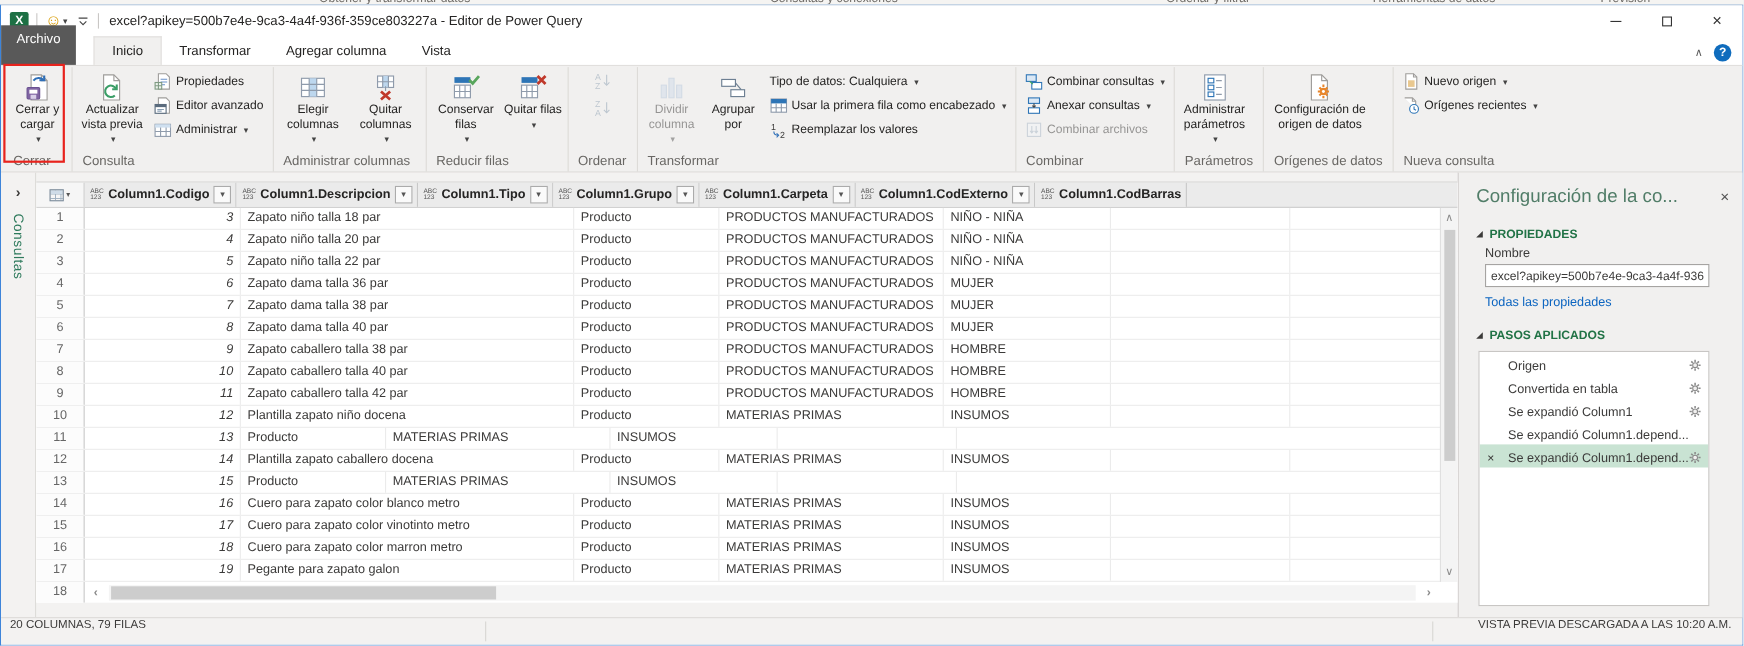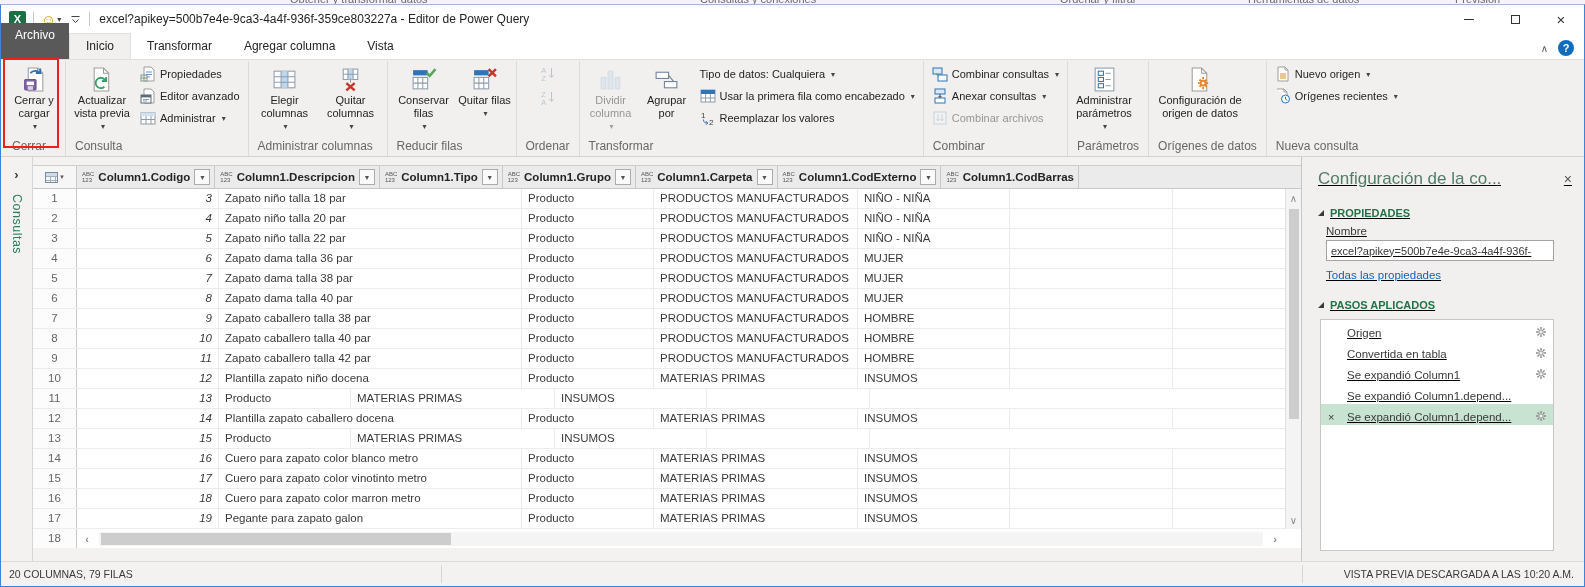--- a/index.html
+++ b/index.html
@@ -18,21 +18,21 @@
   .title-text{font-size:12px;color:#252423;margin-left:2px;white-space:nowrap;}
   .win-controls{margin-left:auto;display:flex;height:100%;}
   .wc{width:46px;display:flex;align-items:center;justify-content:center;color:#333;}
   .wc-min i{display:block;width:10px;border-top:1px solid #333;}
   .wc-max i{display:block;width:9px;height:9px;border:1px solid #333;}
   .wc-close{font-size:15px;}
   
   .tabbar{height:27px;display:flex;align-items:flex-end;background:#fff;border-bottom:1px solid #e1dfdd;flex:0 0 auto;position:relative;}
   .tab{padding:5px 16px 6px;font-size:12px;color:#252423;}
   .tab.file{background:#595959;color:#fff;margin-left:0;padding:5px 14px 17px;}
-  .tab.active{background:#f1f0ef;border:1px solid #e1dfdd;border-bottom:none;font-weight:normal;}
+  .tab.active{background:#f1f0ef;border:1px solid #e1dfdd;border-bottom:none;font-weight:normal;margin-left:16px;}
   .tabbar-right{margin-left:auto;display:flex;align-items:center;gap:10px;padding:0 10px 3px 0;}
   .collapse-ribbon{color:#5a5a5a;font-size:10px;}
   .help-bubble{width:16px;height:16px;border-radius:50%;background:#0f6cbd;color:#fff;font-size:11px;font-weight:bold;display:flex;align-items:center;justify-content:center;}
   
   .ribbon{height:97px;background:#f1f0ef;border-bottom:1px solid #d5d2cf;display:flex;align-items:stretch;padding:1px 2px 0 2px;flex:0 0 auto;}
   .rgroup{display:flex;flex-direction:column;border-right:1px solid #dddbd8;padding:0 3px;}
   .rgroup:last-child{border-right:none;}
   .rcontent{flex:1;display:flex;align-items:flex-start;}
   .rlabel{text-align:left;font-size:12px;color:#696764;padding:1px 6px 3px;white-space:nowrap;}
   .rbig{display:flex;flex-direction:column;width:66px;padding:3px 1px 0;font-size:11px;line-height:13px;text-align:center;color:#252423;}
@@ -77,37 +77,37 @@
   .vscroll .arr{height:18px;display:flex;align-items:center;justify-content:center;color:#8a8a8a;font-size:10px;width:100%;}
   .vthumb{width:10px;background:#cdcdcd;border-radius:0;flex:0 0 auto;height:210px;margin-top:2px;}
   .vspacer{flex:1;}
   .partial-row{display:flex;height:20px;background:#fff;border-bottom:1px solid #e0e0e0;align-items:center;}
   .hscroll{flex:1;display:flex;align-items:center;height:100%;padding-right:16px;}
   .hs-arr{width:20px;color:#8a8a8a;font-size:11px;font-weight:bold;text-align:center;}
   .hs-track{flex:1;height:14px;background:#f4f4f4;position:relative;margin:0 2px;}
   .hs-thumb{position:absolute;left:2px;top:1px;height:12px;width:350px;background:#cdcdcd;}
   .hs-right{margin-left:auto;}
   
-  .settings{width:283px;background:#f1f0ef;border-left:1px solid #c8c6c4;display:flex;flex-direction:column;font-size:11.5px;text-decoration:underline;}
+  .settings{width:259px;background:#f1f0ef;border-left:1px solid #c8c6c4;display:flex;flex-direction:column;font-size:11.5px;}
   .sp-title-row{display:flex;align-items:center;padding:12px 12px 10px 16px;}
   .sp-title{font-size:17px;color:#517d68;font-weight:normal;white-space:nowrap;overflow:hidden;}
   .sp-close{margin-left:auto;color:#555;font-size:14px;}
   .sp-section-h{display:flex;align-items:center;gap:6px;padding:8px 16px 4px;color:#217346;font-weight:bold;font-size:11px;}
   .tri{width:0;height:0;border-top:6px solid transparent;border-right:6px solid #3b3a39;}
   .sp-name-label{padding:2px 16px 3px 24px;color:#3b3a39;}
   .sp-input{margin:0 30px 0 24px;height:21px;border:1px solid #a6a4a2;background:#fff;font-size:11px;color:#3b3a39;padding:0 4px;font-family:"Liberation Sans",sans-serif;}
   .sp-link{padding:8px 16px 2px 24px;color:#0b64c0;}
   .steps-box{margin:4px 30px 10px 18px;background:#fff;border:1px solid #c8c6c4;flex:1;overflow:hidden;}
   .step{position:relative;display:flex;align-items:center;height:21px;padding:5px 22px 0 26px;white-space:nowrap;color:#3b3a39;}
   .step.selected{background:#c9e3d3;}
   .step .del{position:absolute;left:7px;color:#3b3a39;font-size:11px;visibility:hidden;}
   .step.selected .del{visibility:visible;}
   .step .gear{position:absolute;right:6px;}
   
-  .statusbar{height:25px;background:#f3f2f1;border-top:1px solid #dddbd9;display:flex;align-items:center;font-size:10.5px;color:#3b3a39;flex:0 0 auto;position:relative;}
+  .statusbar{height:25px;background:#f3f2f1;border-top:1px solid #dddbd9;display:flex;font-size:10.5px;color:#3b3a39;flex:0 0 auto;position:relative;}
   .sb-left{padding-left:8px;}
   .sb-div{position:absolute;left:440px;top:3px;bottom:3px;width:1px;background:#d8d6d3;}
   .sb-div2{position:absolute;left:1301px;top:3px;bottom:3px;width:1px;background:#d8d6d3;}
   .sb-right{margin-left:auto;padding-right:10px;}
 </style>
 </head>
 <body>
 
 <div class="stage">
   <div class="backdrop">

